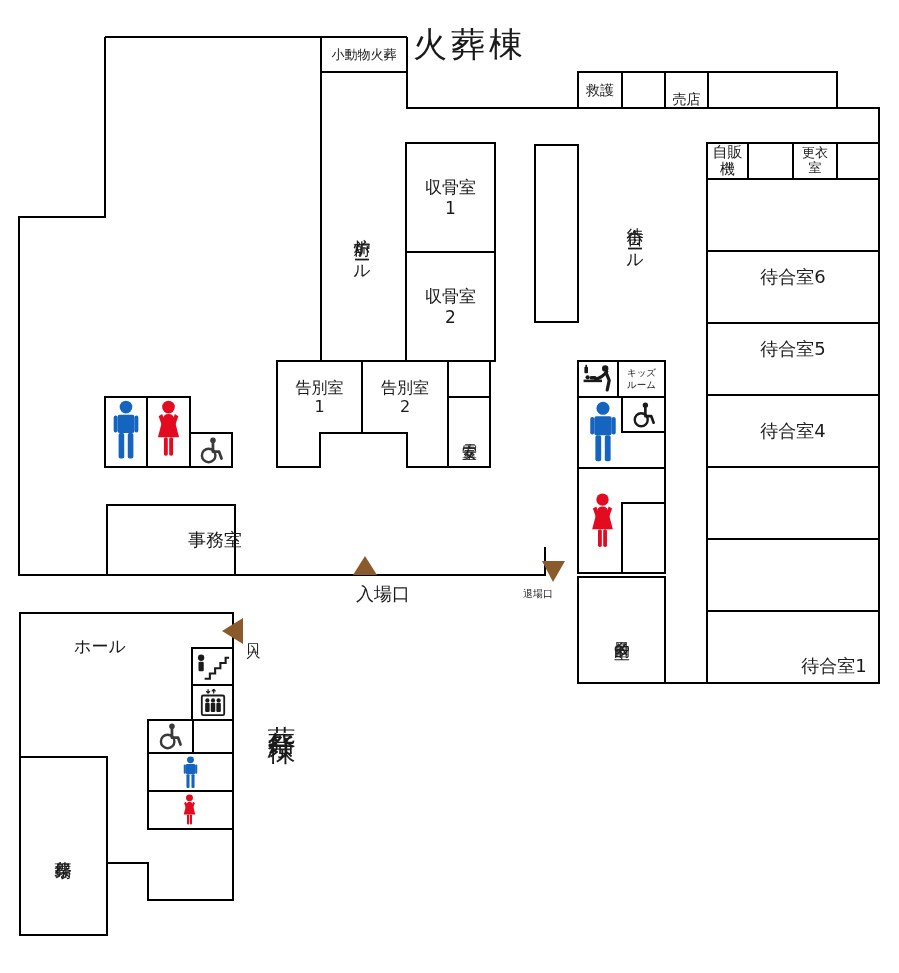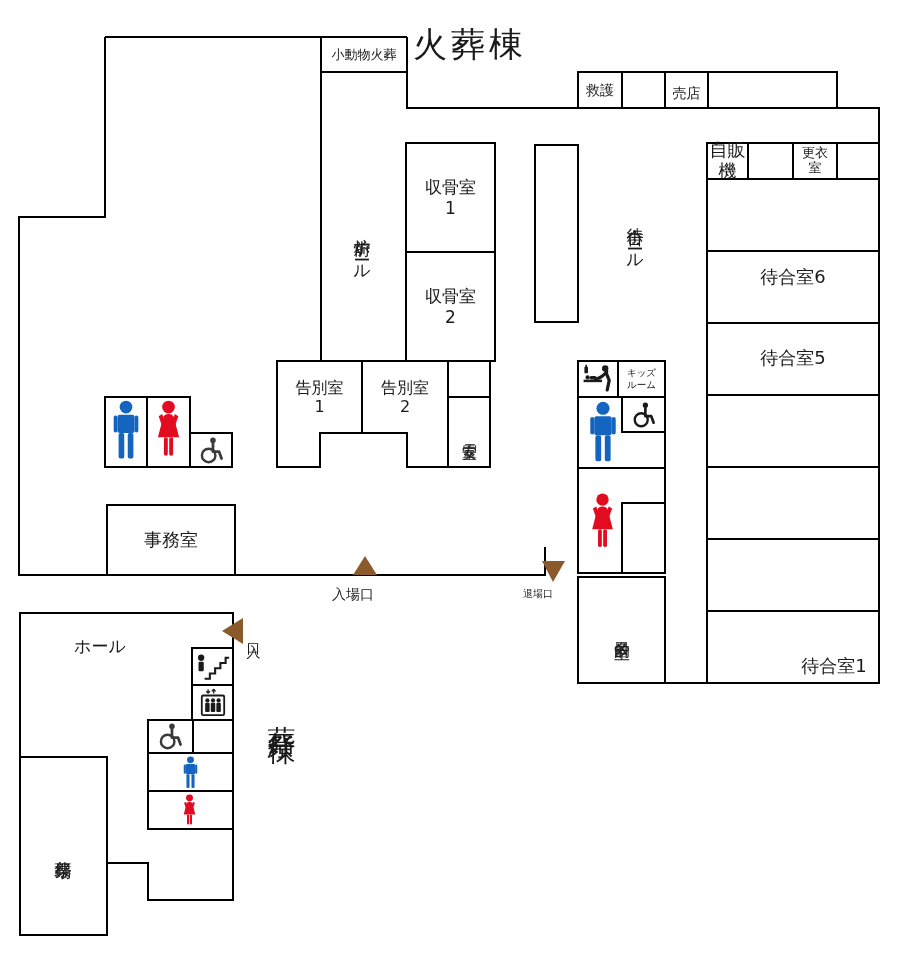--- a/index.html
+++ b/index.html
@@ -140,48 +140,49 @@
     <use href="#icon-stairs" x="195" y="651" width="35" height="31" style="fill:#1a1a1a;color:#1a1a1a"></use>
     <use href="#icon-elevator" x="199" y="687" width="28" height="31" style="fill:#1a1a1a;color:#1a1a1a"></use>
     <use href="#icon-wheelchair" x="156" y="723" width="27" height="27" style="fill:#3a3a3a;color:#3a3a3a"></use>
     <use href="#icon-man" x="181" y="756" width="19" height="34" style="fill:var(--male-blue,#1565c0)"></use>
     <use href="#icon-woman" x="179" y="794" width="21" height="34" style="fill:var(--female-red,#e30b20)"></use>
   </svg>
 
   <div class="lbl title" style="left:385px;top:22px;width:170px;height:44px;">火葬棟</div>
   <div class="lbl" style="left:321px;top:37px;width:86px;height:35px;font-size:13px;">小動物火葬</div>
   <div class="lbl" style="left:578px;top:72px;width:44px;height:36px;font-size:14px;">救護</div>
-  <div class="lbl" style="left:665px;top:70px;width:43px;height:46px;font-size:14px;">売店</div>
-  <div class="lbl" style="left:707px;top:143px;width:41px;height:36px;font-size:18px;line-height:1.15;">自販
+  <div class="lbl" style="left:665px;top:77px;width:43px;height:46px;font-size:14px;font-family:Liberation Mono, monospace;">売店</div>
+  <div class="lbl" style="left:707px;top:143px;width:41px;height:36px;font-size:15px;line-height:1.15;">自販
 機</div>
   <div class="lbl" style="left:793px;top:143px;width:44px;height:36px;font-size:13px;line-height:1.15;">更衣
 室</div>
 
   <div class="lbl" style="left:707px;top:251px;width:172px;height:52px;font-size:18px;">待合室6</div>
-  <div class="lbl" style="left:707px;top:322px;width:172px;height:72px;font-size:18px;">待合室5</div>
+  <div class="lbl" style="left:707px;top:313px;width:172px;height:72px;font-size:18px;">待合室5</div>
+  <div class="lbl" style="left:707px;top:395px;width:172px;height:72px;font-size:18px;">待合室4</div>
   <div class="lbl" style="left:707px;top:630px;width:172px;height:72px;font-size:18px;margin-left:41px;">待合室1</div>
 
   <div class="vlbl" style="left:350px;top:188px;width:26px;height:122px;font-size:17px;">炉前ホール</div>
   <div class="lbl" style="left:406px;top:143px;width:89px;height:109px;font-size:17px;">収骨室
 1</div>
   <div class="lbl" style="left:406px;top:252px;width:89px;height:109px;font-size:17px;">収骨室
 2</div>
   <div class="vlbl" style="left:623px;top:178px;width:26px;height:120px;font-size:17px;">待合ホール</div>
 
   <div class="lbl" style="left:277px;top:361px;width:85px;height:72px;font-size:16px;">告別室
 1</div>
   <div class="lbl" style="left:362px;top:361px;width:86px;height:72px;font-size:16px;">告別室
 2</div>
   <div class="vlbl" style="left:448px;top:397px;width:42px;height:70px;font-size:15px;letter-spacing:1px;">霊安室</div>
   <div class="lbl" style="left:618px;top:361px;width:47px;height:36px;font-size:9.5px;line-height:1.3;">キッズ
 ルーム</div>
   <div class="vlbl" style="left:578px;top:579px;width:87px;height:102px;font-size:16px;letter-spacing:1px;">多目的室</div>
-  <div class="lbl" style="left:107px;top:505px;width:128px;height:70px;font-size:18px;">事務室</div>
+  <div class="lbl" style="left:107px;top:505px;width:128px;height:70px;font-size:18px;padding-left:44px;">事務室</div>
 
-  <div class="lbl" style="left:317px;top:584px;width:72px;height:20px;font-size:14px;">入場口</div>
+  <div class="lbl" style="left:347px;top:584px;width:72px;height:20px;font-size:18px;">入場口</div>
   <div class="lbl" style="left:502px;top:584px;width:72px;height:20px;font-size:10px;text-align:right;">退場口</div>
   <div class="vlbl" style="left:245px;top:613px;width:18px;height:40px;font-size:14px;letter-spacing:0;">入口</div>
 
   <div class="vlbl big-v" style="left:260px;top:650px;width:42px;height:124px;">葬祭棟</div>
   <div class="lbl" style="left:58px;top:634px;width:84px;height:24px;font-size:17px;">ホール</div>
   <div class="vlbl" style="left:50px;top:810px;width:28px;height:76px;font-size:17px;letter-spacing:1px;">葬祭場</div>
 
 </div>
 
 </body></html>

